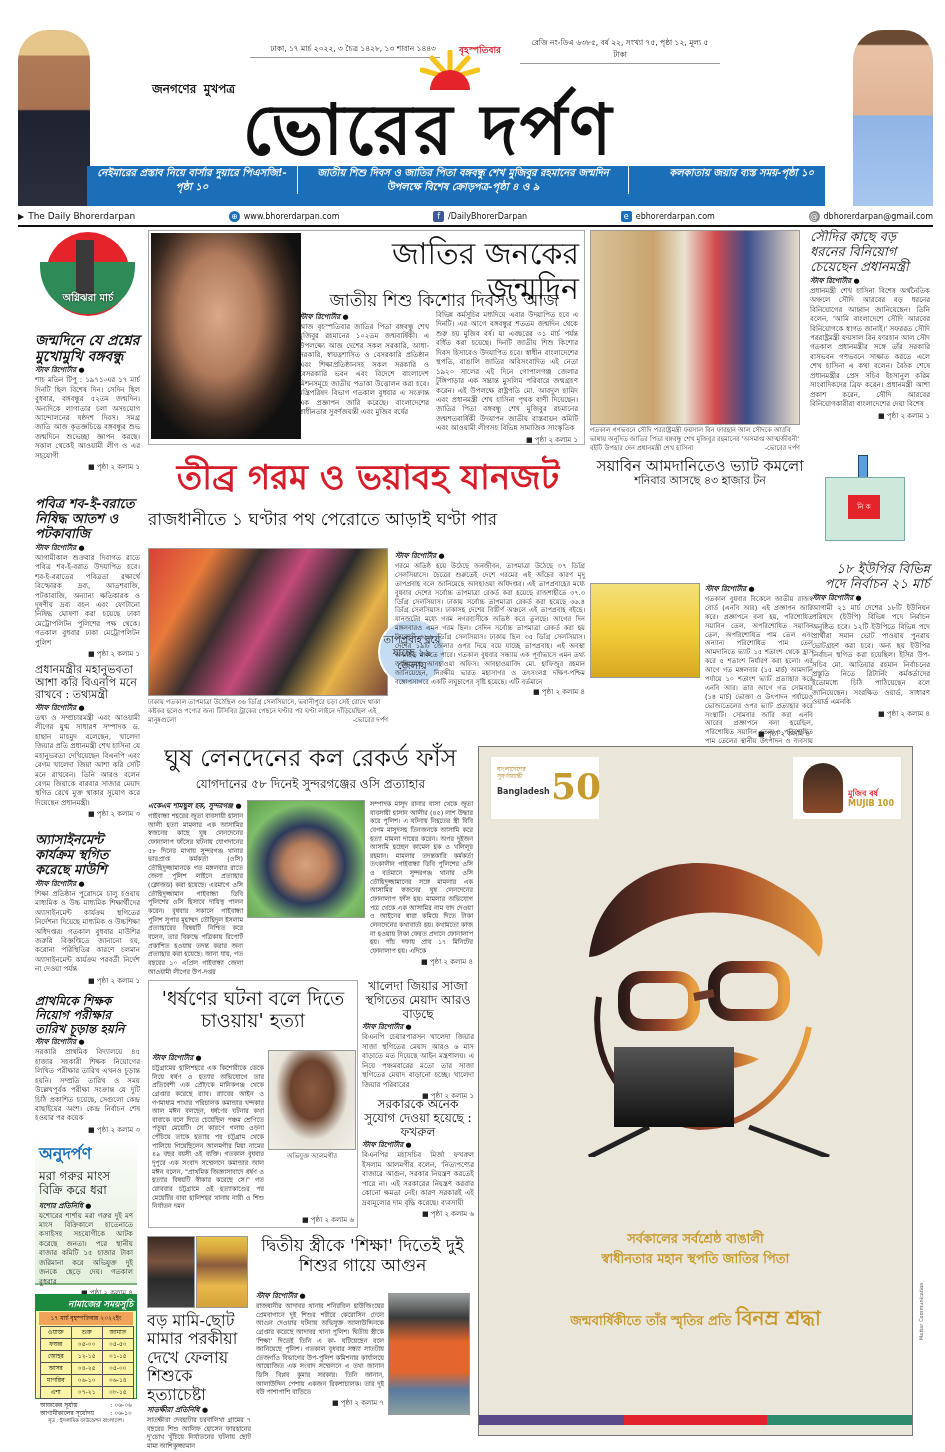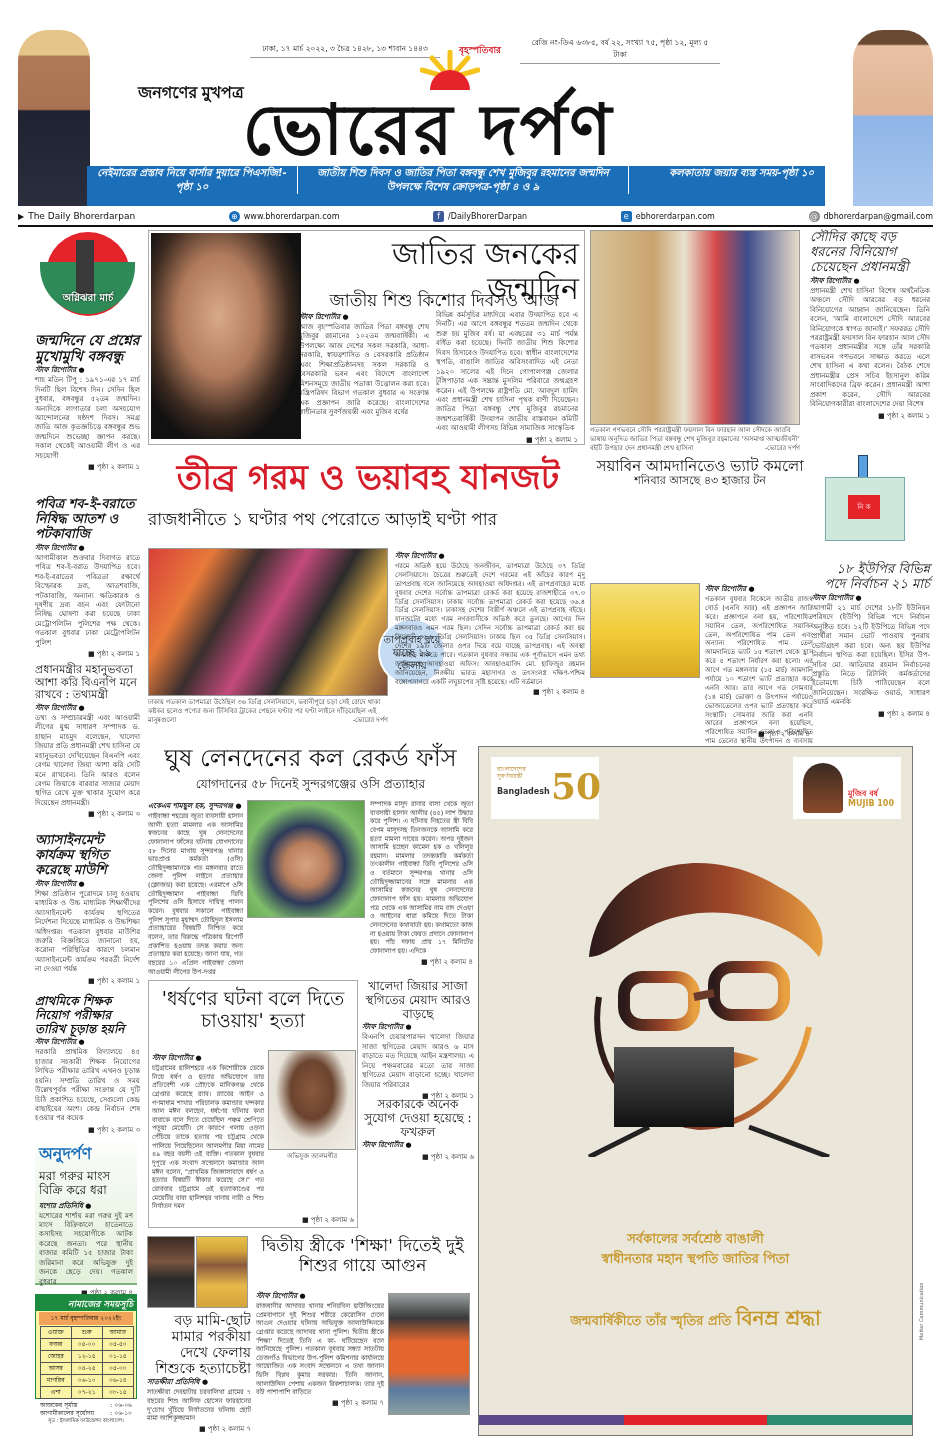--- a/index.html
+++ b/index.html
@@ -6,24 +6,24 @@
 body{width:945px;height:1452px;background:#fff;font-family:"DejaVu Sans",sans-serif;color:#111;position:relative;overflow:hidden}
 .abs{position:absolute}
 .hl{font-family:"DejaVu Serif",serif;font-weight:bold;color:#111;line-height:1.15}
 .body{font-size:7px;line-height:1.35;color:#222;text-align:justify}
 .byline{font-size:7px;font-weight:bold;font-style:italic;color:#111}
 .cont{font-size:7px;color:#222}
 .photo{background:linear-gradient(135deg,#8a7a6a,#c9b79c 40%,#5c4a3e);border:1px solid #999}
 .cap{font-size:6.5px;line-height:1.35;color:#333}
 
 .topmeta{top:40px;left:250px;width:470px;height:20px;font-size:7.5px;display:flex;align-items:center;justify-content:space-between}
-.topmeta .date{border-bottom:1px solid #999;padding:0 4px 2px;width:190px;text-align:center}
+.topmeta .date{border-bottom:1px solid #999;padding:0 4px 2px;width:190px;text-align:right}
 .topmeta .day{color:#d61d2a;font-weight:bold;font-size:9px}
 .topmeta .reg{border-bottom:1px solid #999;padding:0 4px 2px;width:200px;text-align:center}
-.tagline{top:80px;left:138px;font-size:16px;font-weight:bold;font-family:Liberation Sans, sans-serif}
+.tagline{top:80px;left:152px;font-size:12px;font-weight:bold;font-family:Liberation Mono, monospace}
 .logo{top:90px;left:128px;width:600px;height:80px;font-family:"DejaVu Serif",serif;font-weight:900;font-size:70px;line-height:80px;text-align:center;letter-spacing:2px}
 .bluebar{top:166px;left:87px;width:738px;height:40px;background:#1a6fb8;color:#fff;display:flex;align-items:flex-start;font-size:10px;font-style:italic;font-weight:bold}
 .bluebar .seg{padding:0 10px;text-align:center;line-height:1.4}
 .bluebar .sep{width:1px;height:28px;background:#fff}
 .player{top:30px;left:18px;width:72px;height:176px;background:linear-gradient(180deg,#e6c58a 0,#e6c58a 14%,#b07a57 15%,#a97252 45%,#1f2230 46%,#2a2e3d 100%);border-radius:30px 30px 0 0}
 .actress{top:30px;left:853px;width:80px;height:176px;background:linear-gradient(180deg,#6b4a34 0,#6b4a34 8%,#e9c2a6 9%,#e0b495 48%,#8fb4e6 49%,#a8c7ef 100%);border-radius:30px 30px 0 0}
 .linkbar{top:207px;left:18px;width:915px;height:20px;display:flex;align-items:center;justify-content:space-between;font-size:8px;border-bottom:2px solid #111}
 .linkbar .lk{display:flex;align-items:center;gap:4px}
 .ico{display:inline-block;width:11px;height:11px;border-radius:2px;color:#fff;font-size:8px;line-height:11px;text-align:center}
 
@@ -286,27 +286,28 @@
 
 <div class="abs" style="top:980px;left:362px;width:112px">
   <div class="hl" style="font-size:12px;font-weight:normal;text-align:center">খালেদা জিয়ার সাজা স্থগিতের মেয়াদ আরও বাড়ছে</div>
   <div class="byline">স্টাফ রিপোর্টার ●</div>
   <div class="body">বিএনপি চেয়ারপারসন খালেদা জিয়ার সাজা স্থগিতের মেয়াদ আরও ৬ মাস বাড়াতে মত দিয়েছে আইন মন্ত্রণালয়। এ নিয়ে পঞ্চমবারের মতো তার সাজা স্থগিতের মেয়াদ বাড়ানো হচ্ছে। খালেদা জিয়ার পরিবারের</div>
   <div class="cont" style="text-align:right">■ পৃষ্ঠা ২ কলাম ১</div>
 </div>
 <div class="abs" style="top:1098px;left:362px;width:112px">
   <div class="hl" style="font-size:12px;font-weight:normal;text-align:center">সরকারকে অনেক সুযোগ দেওয়া হয়েছে : ফখরুল</div>
   <div class="byline">স্টাফ রিপোর্টার ●</div>
+  <div class="body">বিএনপির মহাসচিব মির্জা ফখরুল ইসলাম আলমগীর বলেন, 'নিত্যপণ্যের বাজারে আগুন, সরকার নিয়ন্ত্রণ করতেই পারে না। এই সরকারের নিয়ন্ত্রণ করবার কোনো ক্ষমতা নেই। কারণ সরকারই এই দ্রব্যমূল্যের দাম বৃদ্ধি করেছে। ব্যবসায়ী</div>
   <div class="cont" style="text-align:right">■ পৃষ্ঠা ২ কলাম ৬</div>
 </div>
 
 <div class="abs photo" style="top:1236px;left:147px;width:48px;height:72px;background:linear-gradient(180deg,#3a2a22 0,#7a5440 35%,#2a2a2a 60%,#444 100%)"></div>
 <div class="abs photo" style="top:1236px;left:196px;width:52px;height:72px;background:linear-gradient(180deg,#e7c34a 0,#d4a33a 20%,#8a5a3e 40%,#e8b84a 70%,#d4a33a 100%)"></div>
 <div class="abs" style="top:1312px;left:147px;width:104px">
-  <div class="hl" style="font-size:14px;font-weight:normal;text-align:right">বড় মামি-ছোট মামার পরকীয়া দেখে ফেলায় শিশুকে হত্যাচেষ্টা</div>
+  <div class="hl" style="font-size:16px;font-weight:normal;text-align:left">বড় মামি-ছোট মামার পরকীয়া দেখে ফেলায় শিশুকে হত্যাচেষ্টা</div>
   <div class="byline">সাতক্ষীরা প্রতিনিধি ●</div>
   <div class="body" style="font-size:6.4px">সাতক্ষীরা দেবহাটার চরবালিথা গ্রামের ৭ বছরের শিশু আলিফ হোসেন ফারহানের দু'চোখ খুঁচিয়ে নির্যাতনের ঘটনায় ছোট মামা আশিকুজ্জামান</div>
   <div class="cont" style="text-align:right">■ পৃষ্ঠা ২ কলাম ৭</div>
 </div>
 <div class="abs hl" style="top:1236px;left:255px;width:215px;font-size:17px;font-weight:normal;text-align:center">দ্বিতীয় স্ত্রীকে 'শিক্ষা' দিতেই দুই শিশুর গায়ে আগুন</div>
 <div class="abs" style="top:1290px;left:256px;width:128px">
   <div class="byline">স্টাফ রিপোর্টার ●</div>
   <div class="body" style="font-size:6.4px">রাজধানীর আদাবর থানার শনিরবিল হাউজিংয়ের প্রেমবাগানে দুই শিশুর শরীরে কেরোসিন ঢেলে আগুন দেওয়ার ঘটনায় অভিযুক্ত আলাউদ্দিনকে গ্রেপ্তার করেছে আদাবর থানা পুলিশ। দ্বিতীয় স্ত্রীকে 'শিক্ষা' দিতেই তিনি এ কা- ঘটিয়েছেন বলে জানিয়েছে পুলিশ। গতকাল বুধবার সন্ধ্যা সাতটায় তেজগাঁও বিভাগের উপ-পুলিশ কমিশনার কার্যালয়ে আয়োজিত এক সংবাদ সম্মেলনে এ তথ্য জানান ডিসি বিপ্লব কুমার সরকার। তিনি জানান, আলাউদ্দিন পেশায় একজন রিকশাচালক। তার দুই বউ পাশাপাশি বাড়িতে</div>
   <div class="cont" style="text-align:right">■ পৃষ্ঠা ২ কলাম ৭</div>
 </div>

